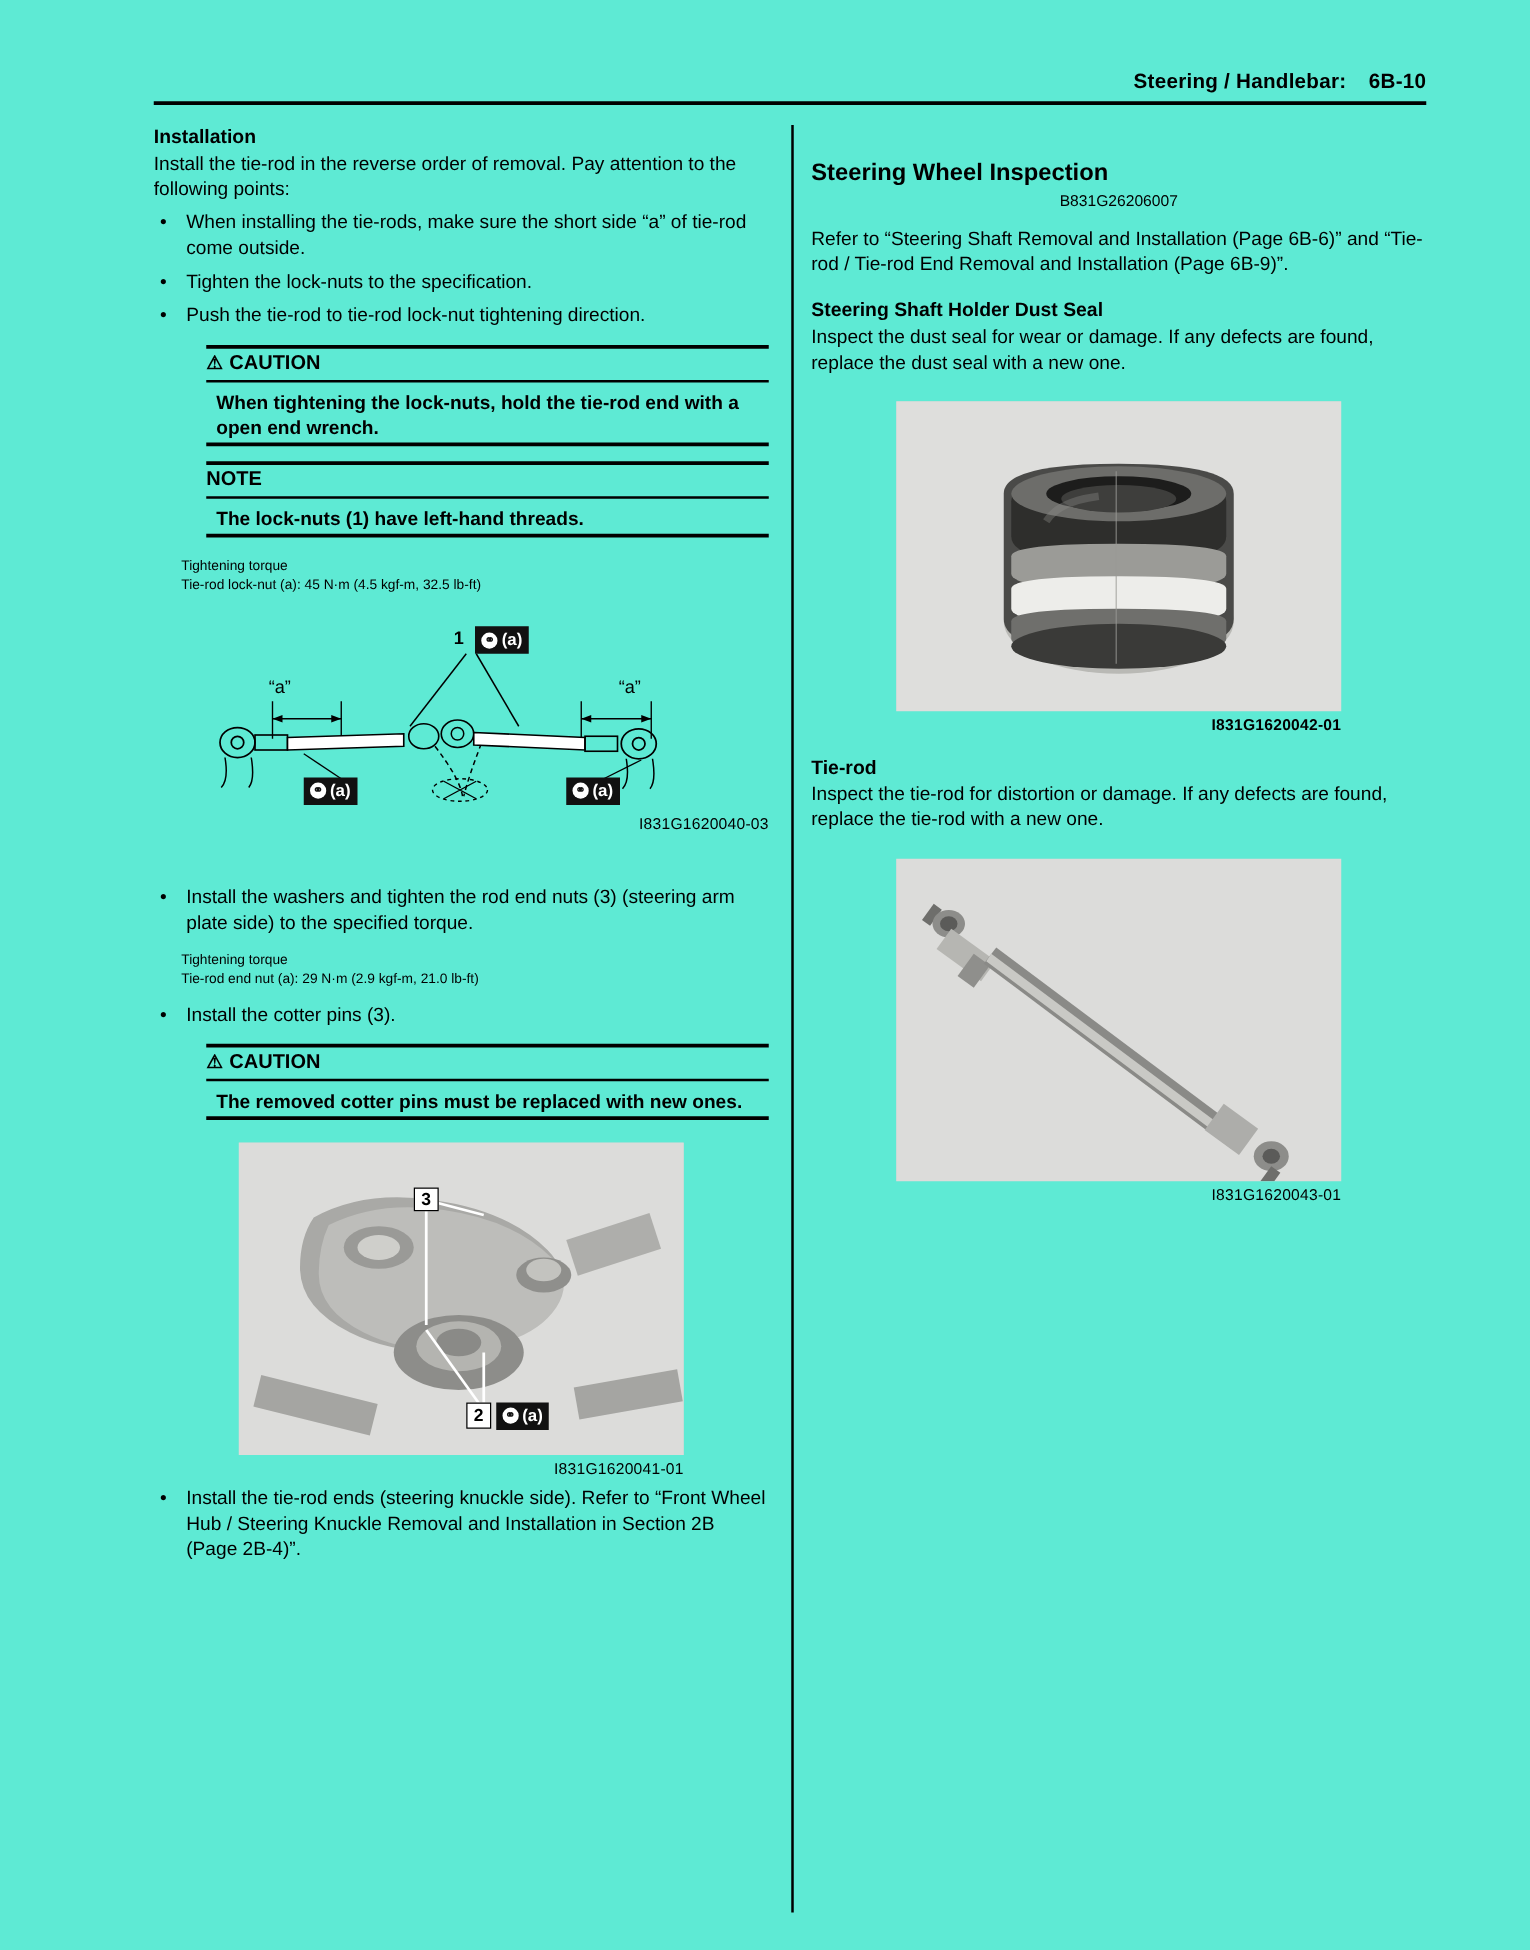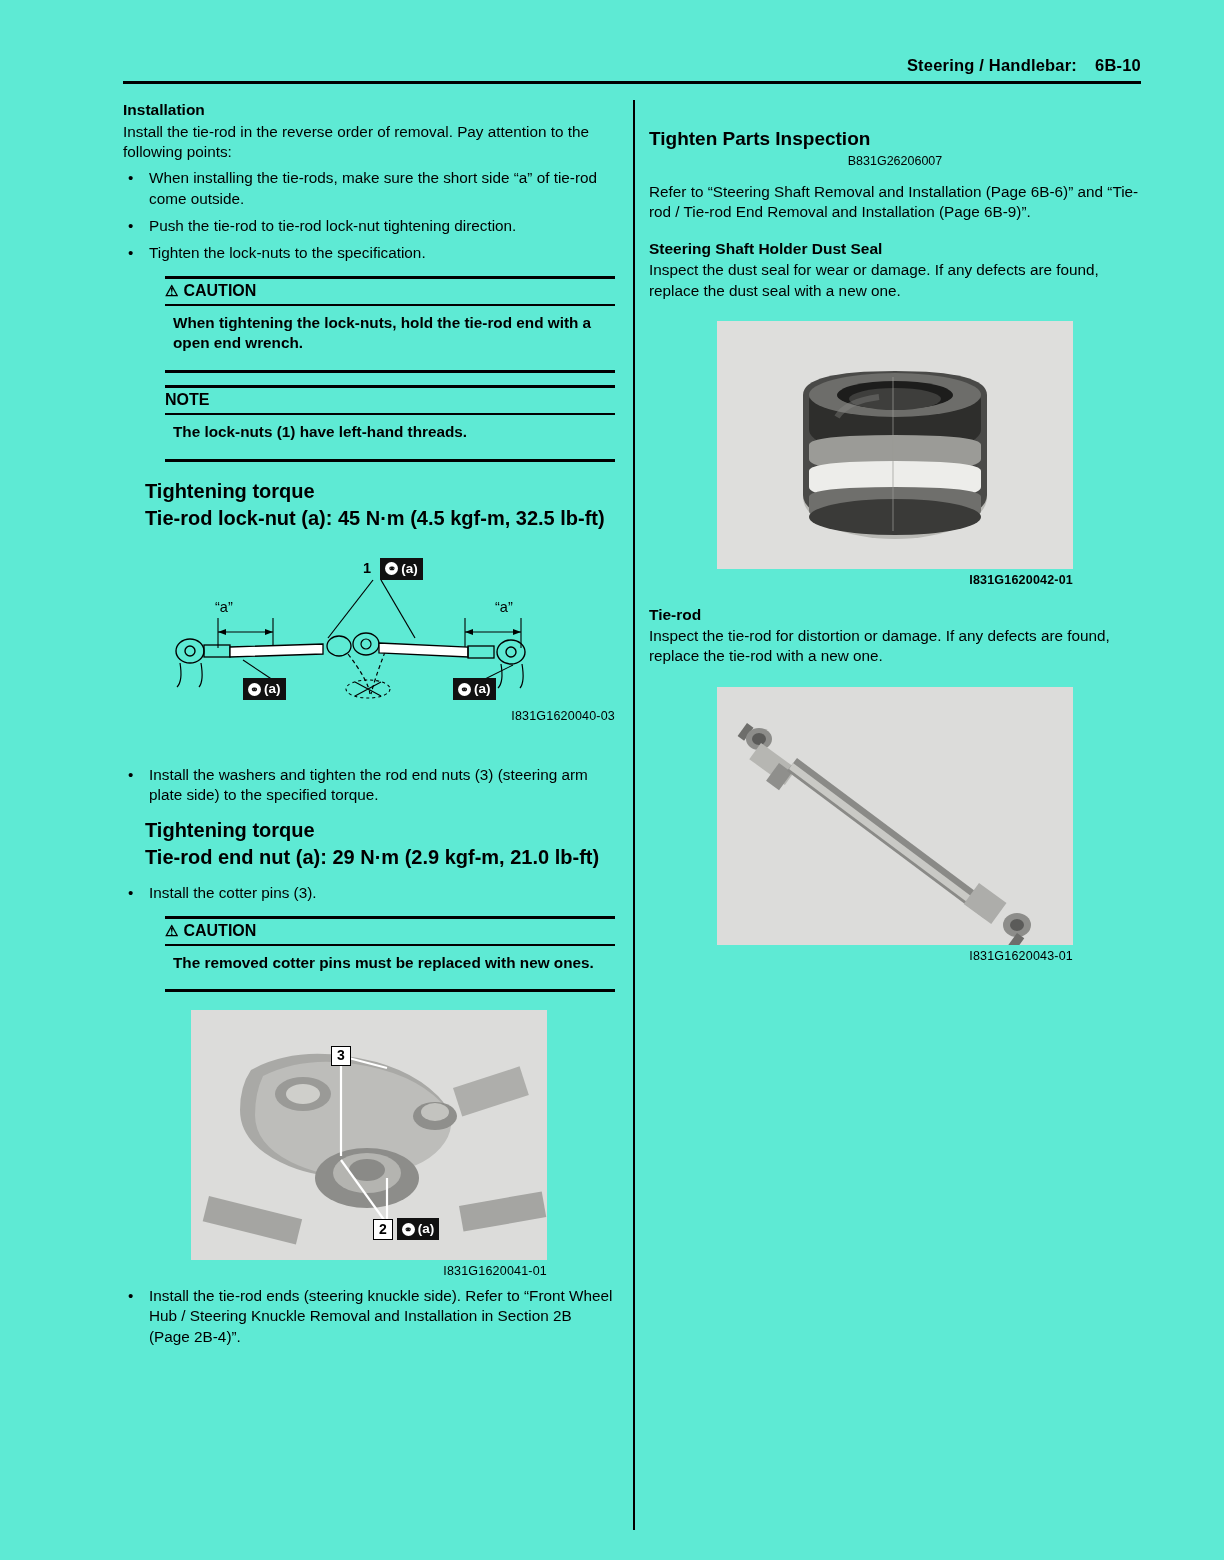--- a/index.html
+++ b/index.html
@@ -102,31 +102,31 @@
     font-weight: bold;
     padding: 1px 0 3px 0;
     display: flex;
     align-items: center;
     gap: 5px;
   }
   .boxed .content {
     font-size: 15.3px;
     font-weight: bold;
     line-height: 1.34;
-    padding: 7px 0 16px 8px;
+    padding: 7px 0 0 8px;
   }
   .warn-tri {
     display: inline-block;
     font-size: 15px;
     line-height: 1;
   }
   .torque-block {
     margin: 16px 0 0 22px;
-    font-size: 20px;
-    font-weight: bold;
+    font-size: 11px;
+    font-weight: normal;
     line-height: 1.35;
   }
   
   .fig-linework {
     position: relative;
     margin: 18px 0 0 0;
     width: 492px;
     height: 205px;
   }
   .fig-id {
@@ -191,22 +191,22 @@
 
   <div class="col-divider"></div>
 
   <div class="col col-left">
 
     <h3 class="sub">Installation</h3>
     <p class="body">Install the tie-rod in the reverse order of removal. Pay attention to the following points:</p>
 
     <ul class="bullets">
       <li>When installing the tie-rods, make sure the short side “a” of tie-rod come outside.</li>
+      <li>Tighten the lock-nuts to the specification.</li>
       <li>Push the tie-rod to tie-rod lock-nut tightening direction.</li>
-      <li>Tighten the lock-nuts to the specification.</li>
     </ul>
 
     <div class="boxed">
       <div class="rule-thick"></div>
       <div class="label">
         <span class="warn-tri">⚠</span>
         <span>CAUTION</span>
       </div>
       <div class="rule-thin"></div>
       <div class="content">When tightening the lock-nuts, hold the tie-rod end with a open end wrench.</div>
@@ -360,21 +360,21 @@
     <ul class="bullets" style="">
       <li>Install the tie-rod ends (steering knuckle side). Refer to “Front Wheel Hub / Steering Knuckle Removal and Installation in Section 2B (Page 2B-4)”.</li>
     </ul>
   </div>
 
   <div class="col col-right">
 
 
     <div class="gap-lg"></div>
 
-    <h2 class="section-title">Tighten Parts Inspection</h2>
+    <h2 class="section-title">Steering Wheel Inspection</h2>
     <div style="text-align:center; font-size:12.5px; margin-top:2px;">B831G26206007</div>
     <p class="body" style="margin-top:12px;">Refer to “Steering Shaft Removal and Installation (Page 6B-6)” and “Tie-rod / Tie-rod End Removal and Installation (Page 6B-9)”.</p>
 
     <div class="gap-md"></div>
 
     <h3 class="sub">Steering Shaft Holder Dust Seal</h3>
     <p class="body">Inspect the dust seal for wear or damage. If any defects are found, replace the dust seal with a new one.</p>
 
     <div style="margin-top:20px; margin-left:68px;">
       <div class="photo" style="width:356px; height:248px;">

